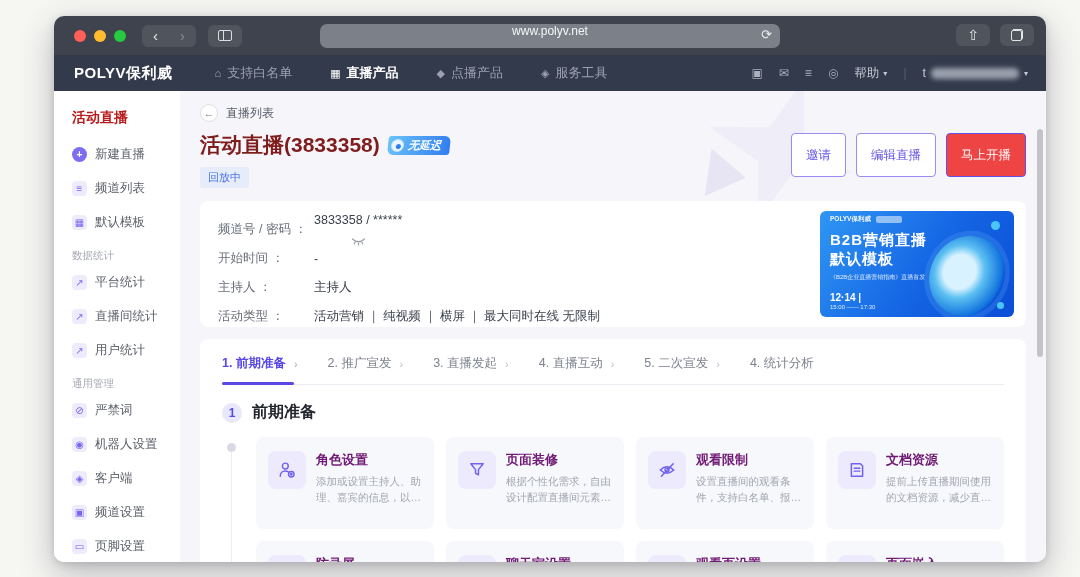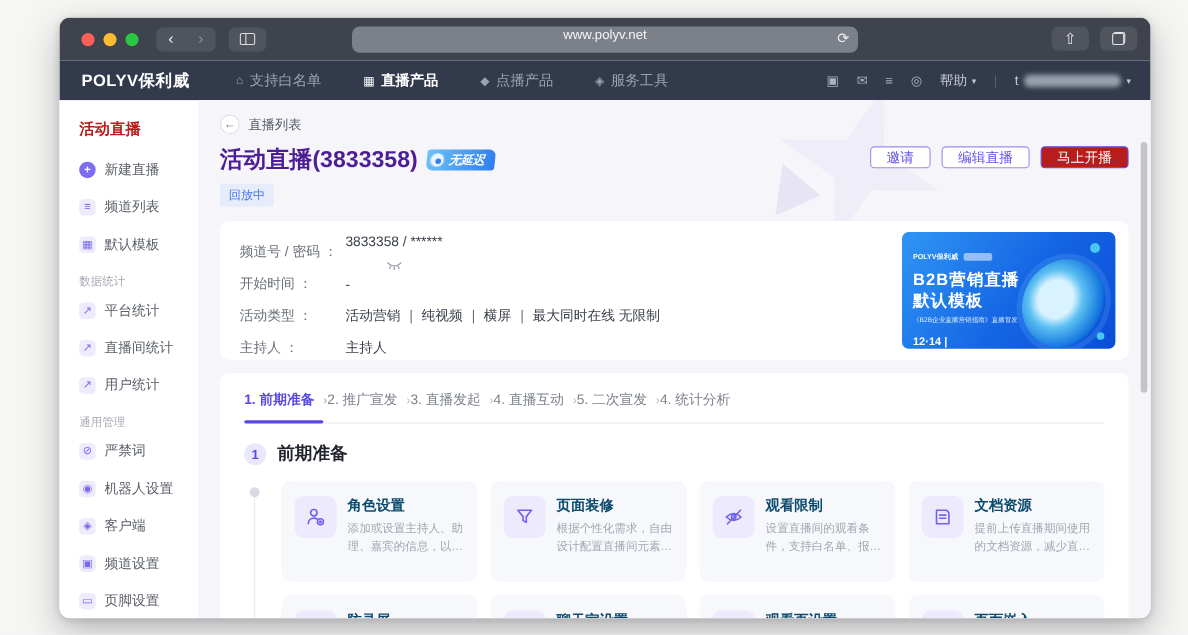--- a/index.html
+++ b/index.html
@@ -63,71 +63,71 @@
   .content { flex:1; background:#f5f5fa; position:relative; padding:0 20px; overflow:hidden; }
   
   .deco-star { position:absolute; right:190px; top:-16px; width:150px; height:150px; background:#e9e8f6; opacity:.55;
     clip-path:polygon(50% 0,62% 38%,100% 50%,62% 62%,50% 100%,38% 62%,0 50%,38% 38%); transform:rotate(18deg); }
   .deco-play { position:absolute; right:300px; top:60px; width:0; height:0; border-left:38px solid #e3e1f3; border-top:24px solid transparent; border-bottom:24px solid transparent; opacity:.8; transform:rotate(8deg); }
   .scroll-thumb { position:absolute; right:3px; top:38px; width:6px; height:228px; border-radius:3px; background:#c4c4c8; }
   
   .crumb { display:flex; align-items:center; gap:8px; margin-top:13px; font-size:12px; color:#565b65; position:relative; z-index:2; }
   .back-circle { width:18px; height:18px; border-radius:50%; background:#fff; border:1px solid #dddfe6; color:#7a7f88; font-size:11px; display:flex; align-items:center; justify-content:center; cursor:pointer; }
   .header-row { display:flex; align-items:center; margin-top:9px; position:relative; z-index:2; }
-  .page-title { font-size:21px; font-weight:bold; color:#4c1d95; }
+  .page-title { font-size:21px; font-weight:bold; color:#7f1d1d; }
   .nodelay-badge { margin-left:8px; height:19px; padding:0 9px 0 20px; background:linear-gradient(100deg,#6cc2f8,#2f7df0); color:#fff;
     font-size:11px; font-style:italic; font-weight:bold; display:flex; align-items:center; border-radius:3px 6px 3px 6px; transform:skewX(-6deg); position:relative; }
   .nodelay-badge .rocket { position:absolute; left:3px; top:2.5px; width:13px; height:13px; border-radius:50%; background:#eaf6ff; border:1px solid #bfe0fa; }
   .nodelay-badge .rocket::after { content:""; position:absolute; left:4px; top:4px; width:5px; height:5px; border-radius:50%; background:#2f7df0; }
   .actions { position:absolute; right:0; top:2px; display:flex; gap:10px; }
-  .btn { height:20px; padding:0 14px; border-radius:4px; font-size:12.5px; display:flex; align-items:center; cursor:pointer; }
+  .btn { height:44px; padding:0 14px; border-radius:4px; font-size:12.5px; display:flex; align-items:center; cursor:pointer; }
   .btn-outline { background:#fff; border:1px solid #998cf2; color:#6152e6; }
-  .btn-primary { background:#b91c1c; border:1px solid #6152e6; color:#fff; }
+  .btn-primary { background:#ef4444; border:1px solid #6152e6; color:#fff; }
   .tag-row { margin-top:8px; position:relative; z-index:2; }
   .status-tag { display:inline-block; font-size:11px; padding:3px 8px; background:#e7ecfb; color:#4a73e8; border-radius:3px; }
   
   .info-panel { margin-top:13px; background:#fff; border-radius:8px; height:126px; padding:14px 18px; position:relative; z-index:2; }
   .info-row { display:flex; align-items:center; height:29px; font-size:12.5px; }
   .info-label { width:96px; color:#6a6f7a; flex-shrink:0; }
   .info-value { color:#3a3f4a; display:flex; align-items:center; gap:6px;flex-direction:column; }
   .eye-toggle { color:#9ba0aa; font-size:13px; cursor:pointer; line-height:0; margin-top:3px; }
   .banner { position:absolute; right:12px; top:10px; width:194px; height:106px; border-radius:6px; overflow:hidden;
-    background:linear-gradient(125deg,#2f96f4 0%,#1565e4 55%,#0a4ed6 100%); color:#fff; padding:18px 10px; cursor:pointer; }
+    background:linear-gradient(125deg,#2f96f4 0%,#1565e4 55%,#0a4ed6 100%); color:#fff; padding:4px 10px; cursor:pointer; }
   .banner-brand { display:flex; align-items:center; gap:5px; font-size:6.5px; font-weight:bold; opacity:.95; }
   .banner-brand .cobrand { width:26px; height:7px; background:rgba(255,255,255,.55); border-radius:2px; }
   .banner-line1 { font-size:15px; font-weight:bold; margin-top:7px; letter-spacing:1px; }
   .banner-line2 { font-size:15px; font-weight:bold; letter-spacing:1px; }
   .banner-sub { font-size:6px; opacity:.85; margin-top:4px; }
   .banner-date { font-size:10px; font-weight:bold; margin-top:10px; }
   .banner-time { font-size:6px; opacity:.85; margin-top:1px; }
   .ring { position:absolute; right:8px; top:26px; width:78px; height:78px; border-radius:50%;
     background:radial-gradient(circle at 42% 42%, #d8f2ff 0 26%, #5cc0f2 40%, #1173dd 68%, rgba(10,80,200,0) 72%);
     transform:rotate(-18deg) skewX(-6deg); box-shadow:0 0 0 5px rgba(120,200,255,.18); }
   .b-dot { position:absolute; border-radius:50%; background:#49c6f5; }
   .b-dot.d1 { width:9px; height:9px; right:14px; top:10px; }
   .b-dot.d2 { width:7px; height:7px; right:10px; bottom:8px; }
   
   .steps-panel { margin-top:12px; background:#fff; border-radius:8px 8px 0 0; padding:16px 22px 0; height:320px; position:relative; z-index:2; }
-  .steps-row { display:flex; padding-bottom:12px; border-bottom:1px solid #ececf2; }
+  .steps-row { display:flex; gap:30px; padding-bottom:12px; border-bottom:1px solid #ececf2; }
   .step { font-size:12.5px; color:#7c818c; display:flex; align-items:center; gap:8px; cursor:pointer; position:relative; }
   .step .chev { color:#b9bdc6; font-size:11px; }
   .step:last-child .chev { display:none; }
   .step.active { color:#5948e6; font-weight:bold; }
   .step.active::after { content:""; position:absolute; left:0; bottom:-13px; width:72px; height:3px; border-radius:2px; background:#5948e6; }
   .section-head { display:flex; align-items:center; gap:10px; margin-top:17px; }
   .section-num { width:20px; height:20px; border-radius:50%; background:#e9e7fa; color:#5948e6; font-size:12px; font-weight:bold; display:flex; align-items:center; justify-content:center; }
   .section-title { font-size:16px; font-weight:bold; color:#22252d; }
   .cards-wrap { position:relative; padding-left:34px; margin-top:14px; }
   .rail { position:absolute; left:9px; top:14px; bottom:-40px; width:1px; background:#ececf3; }
   .rail-dot { position:absolute; left:5px; top:6px; width:9px; height:9px; border-radius:50%; background:#d9d9e3; }
   .cards-grid { display:grid; grid-template-columns:repeat(4,1fr); gap:12px; }
   .cards-grid + .cards-grid { margin-top:12px; }
   .card { background:#f7f8fb; border-radius:8px; padding:14px 12px; display:flex; gap:10px; height:92px; cursor:pointer; }
   .card-icon { width:38px; height:38px; border-radius:8px; background:#eceafc; color:#7061ef; display:flex; align-items:center; justify-content:center; flex-shrink:0; font-size:16px; }
-  .card-title { font-size:13px; font-weight:bold; color:#0c4a6e; margin-bottom:5px; }
+  .card-title { font-size:13px; font-weight:bold; color:#701a75; margin-bottom:5px; }
   .card-desc { font-size:10.5px; color:#a2a6b0; line-height:1.5; display:-webkit-box; -webkit-line-clamp:2; -webkit-box-orient:vertical; overflow:hidden; }
 </style>
 </head>
 <body>
 
 <div class="window">
 
   <div class="titlebar">
     <div class="lights">
       <span class="light l-red"></span>
@@ -285,26 +285,26 @@
                   <path d="M11 6.2 L11.8 8"></path>
               </svg>
             </span>
           </span>
         </div>
         <div class="info-row">
           <span class="info-label">开始时间 ：</span>
           <span class="info-value">-</span>
         </div>
         <div class="info-row">
+          <span class="info-label">主持人 ：</span>
+          <span class="info-value">主持人</span>
+        </div>
+        <div class="info-row">
           <span class="info-label">活动类型 ：</span>
           <span class="info-value">活动营销 ｜ 纯视频 ｜ 横屏 ｜ 最大同时在线 无限制</span>
-        </div>
-        <div class="info-row">
-          <span class="info-label">主持人 ：</span>
-          <span class="info-value">主持人</span>
         </div>
 
         <div class="banner">
           <div class="ring"></div>
           <span class="b-dot d1"></span>
           <span class="b-dot d2"></span>
           <div class="banner-brand">
             <span>POLYV保利威</span>
             <span class="cobrand"></span>
           </div>

